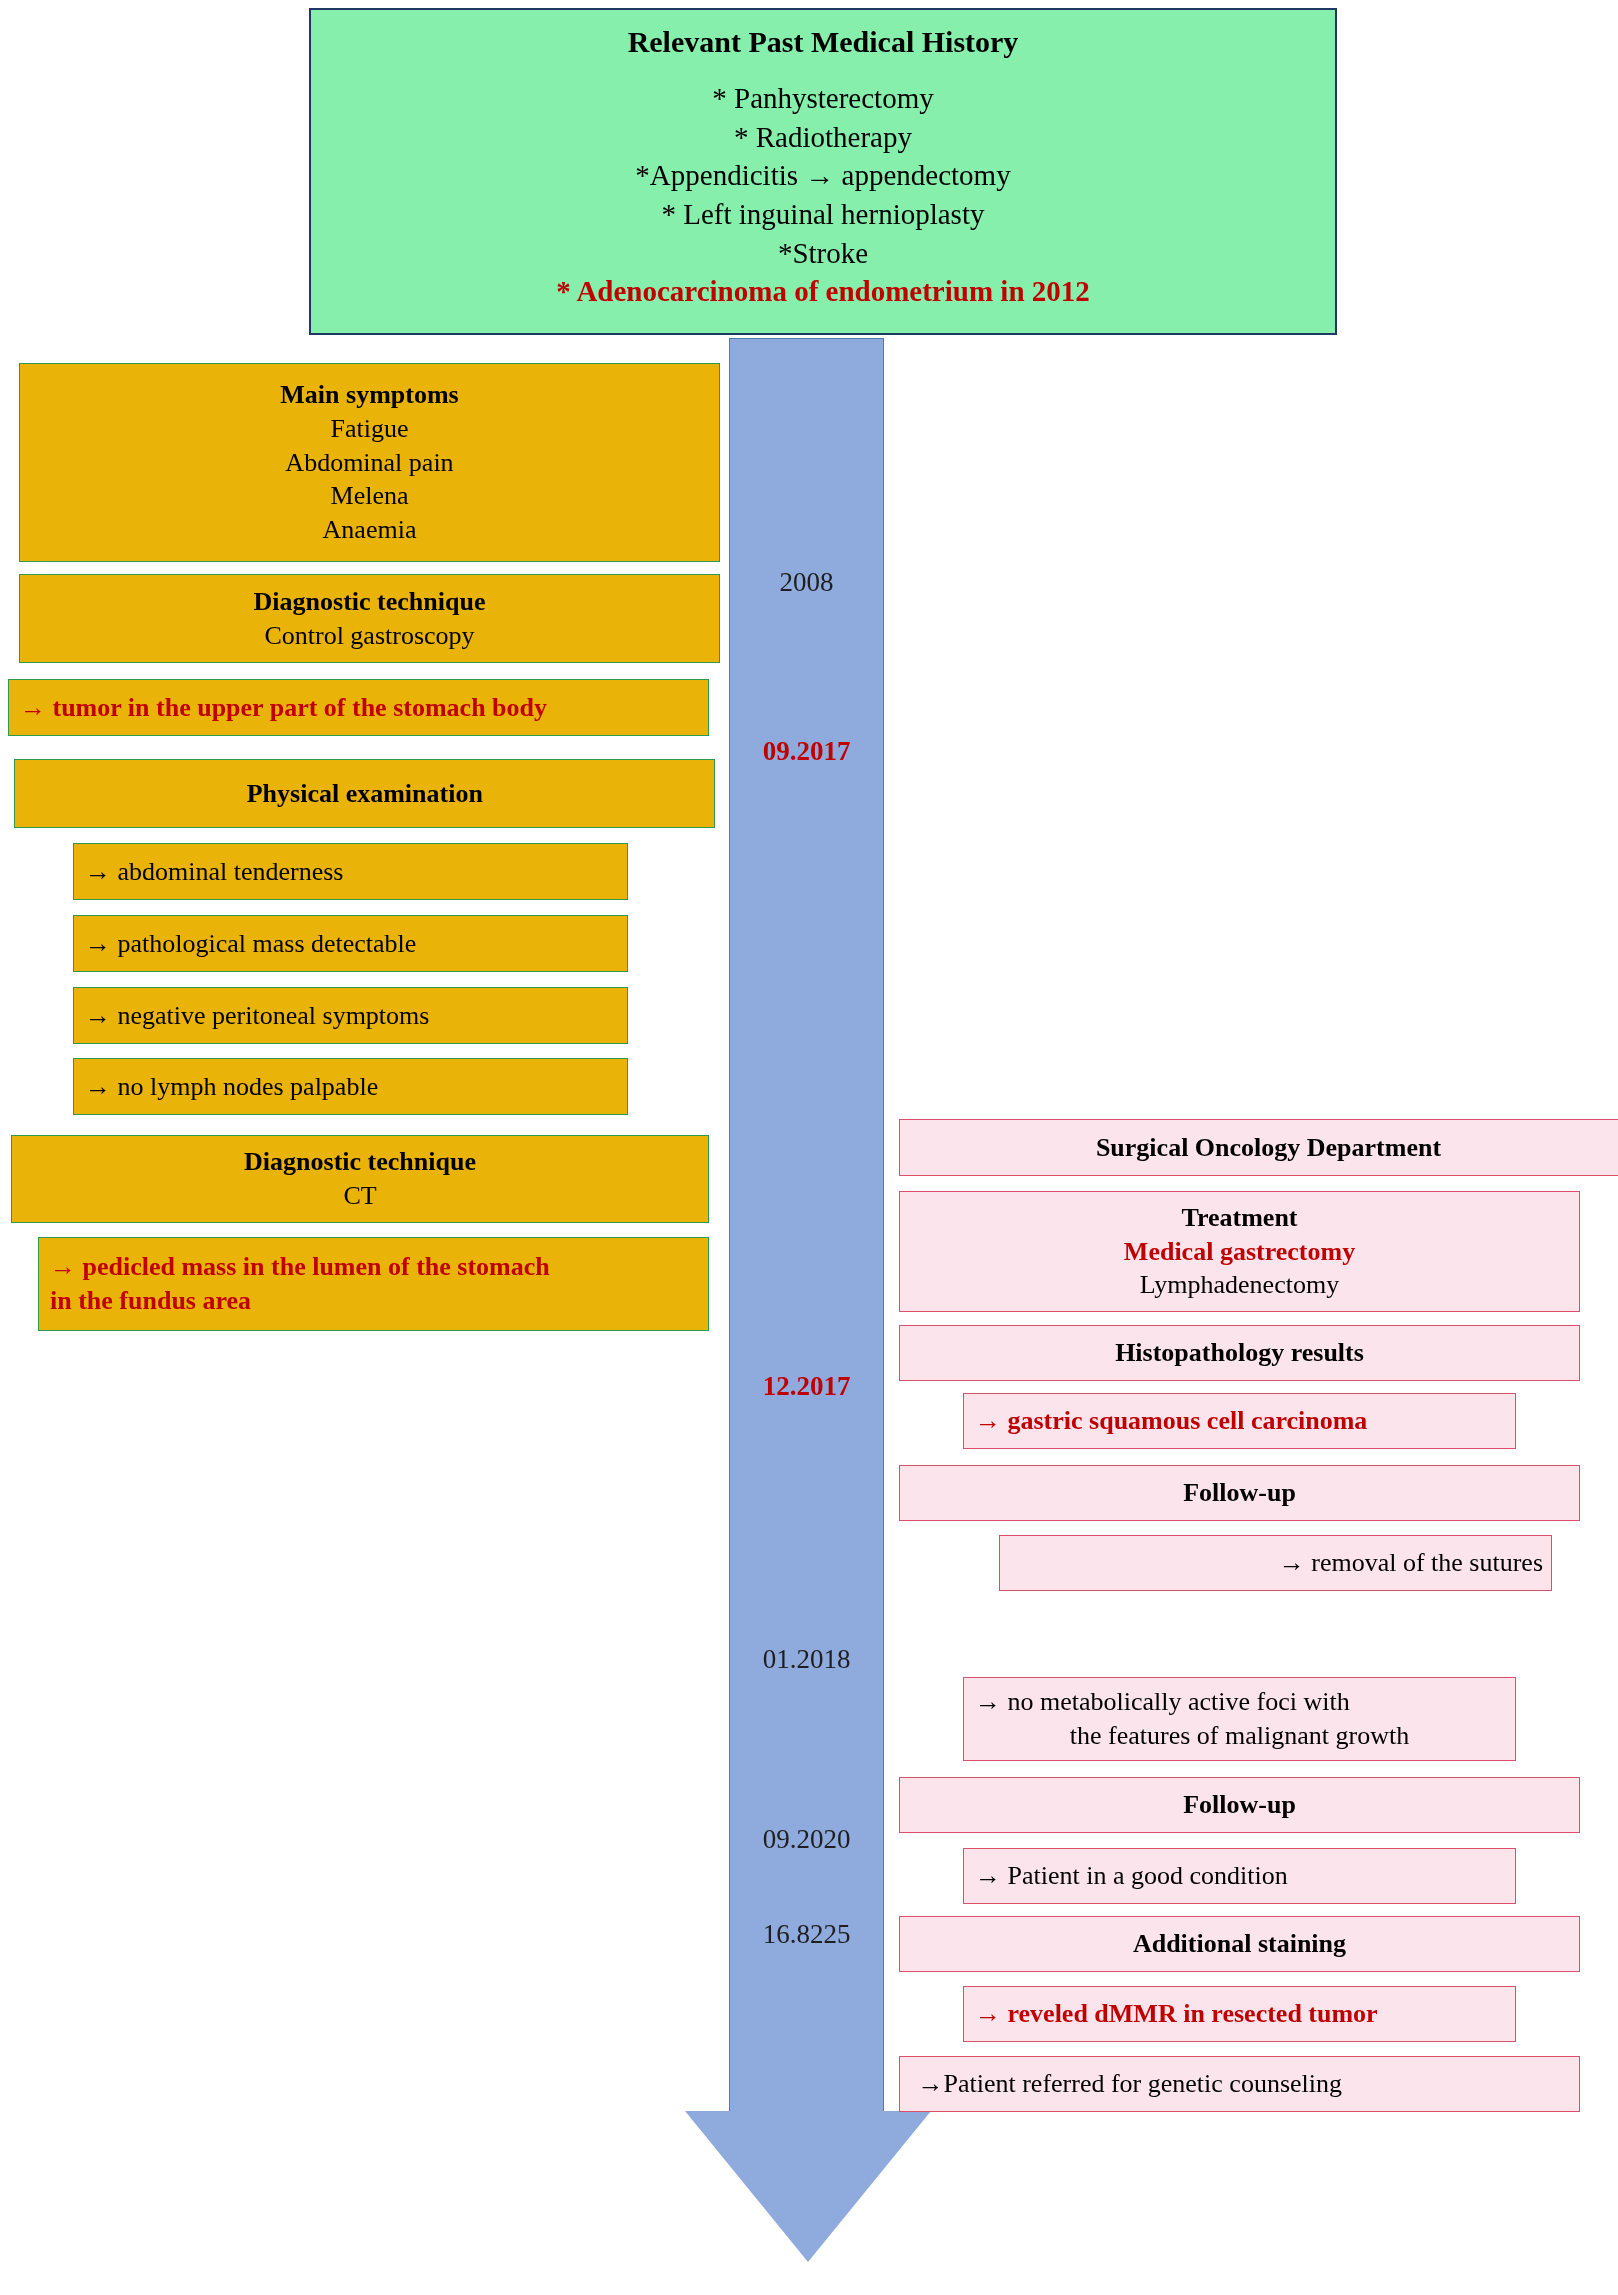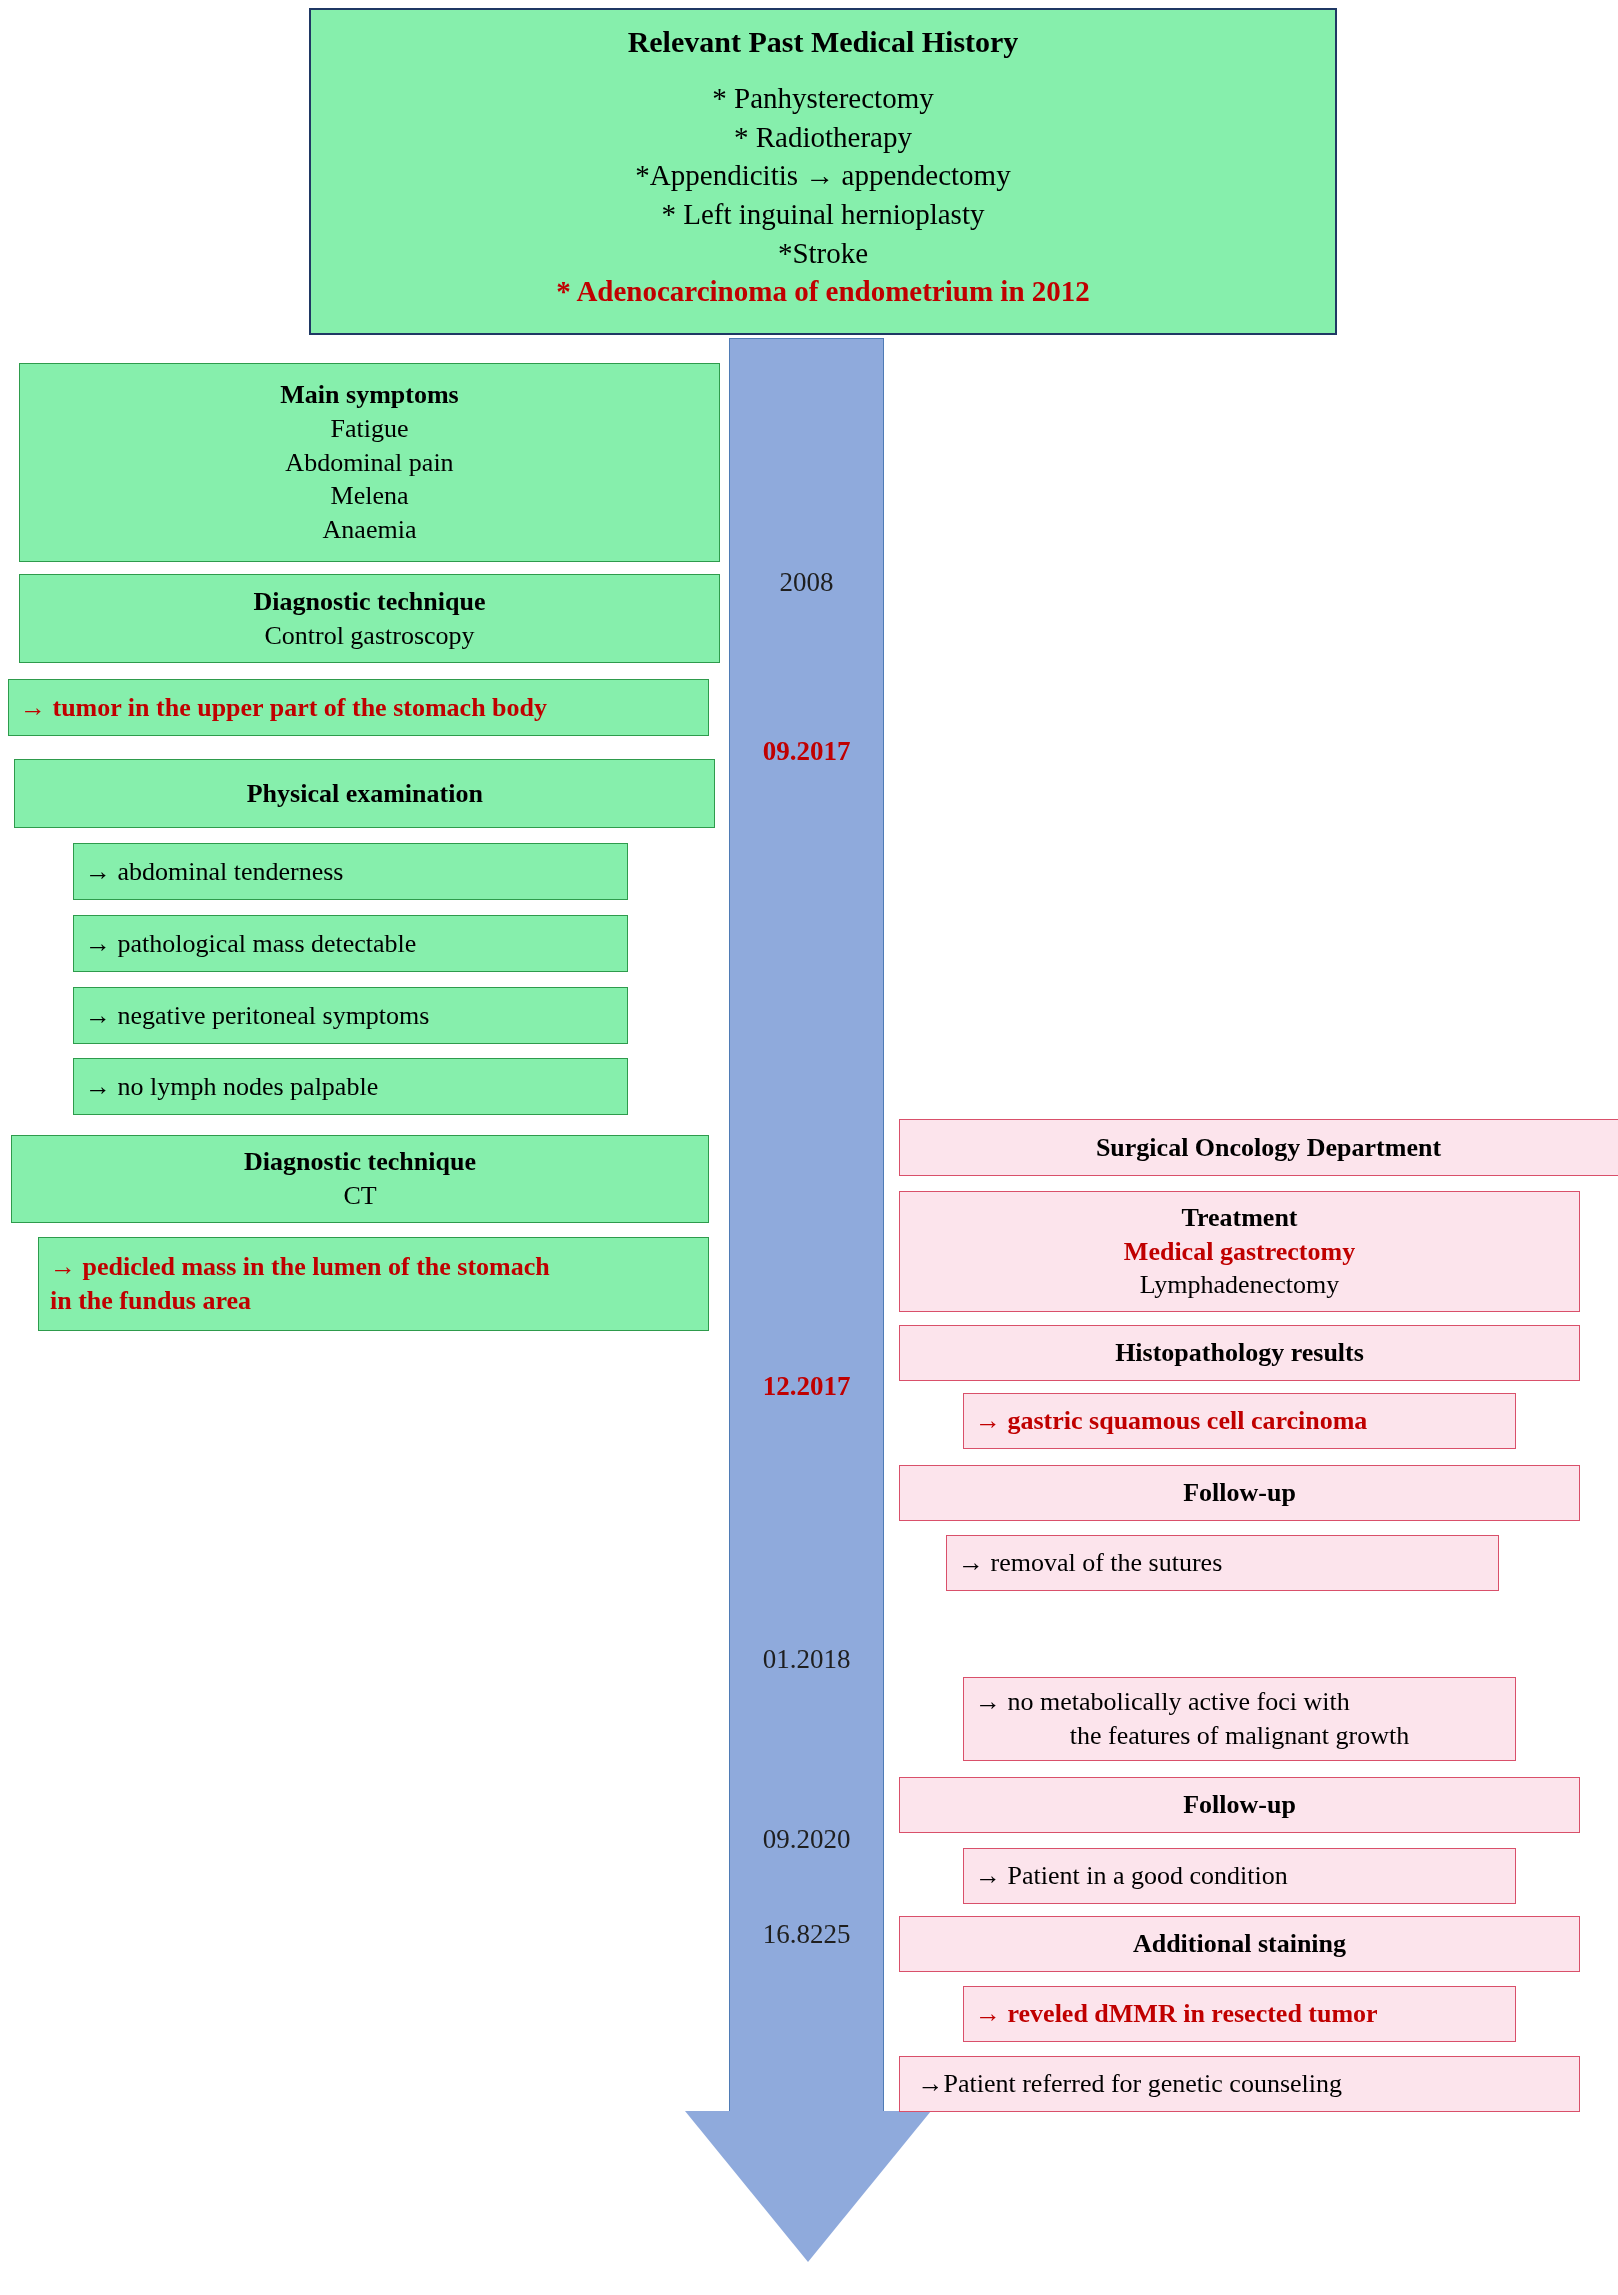--- a/index.html
+++ b/index.html
@@ -86,21 +86,21 @@
 
   
   .box {
     position: absolute;
     box-sizing: border-box;
     display: flex;
     flex-direction: column;
     justify-content: center;
   }
   .box-green {
-    background: #86efac;
+    background: #eab308;
     border: 1.6px solid #2e9b4c;
   }
   .box-pink {
     background: #fce4ec;
     border: 1.6px solid #d9506a;
   }
   .line {
     font-size: 26px;
     color: #000000;
     line-height: 1.3;
@@ -211,21 +211,21 @@
   </div>
 
   <div class="box box-pink" style="left:963px; top:1393px; width:553px; height:56px;">
     <div class="line bold red left">→ gastric squamous cell carcinoma</div>
   </div>
 
   <div class="box box-pink" style="left:899px; top:1465px; width:681px; height:56px;">
     <div class="line bold">Follow-up</div>
   </div>
 
-  <div class="box box-pink" style="left:946px; top:1535px; width:553px; height:56px;">
+  <div class="box box-pink" style="left:999px; top:1535px; width:553px; height:56px;align-items:flex-end;">
     <div class="line left">→ removal of the sutures</div>
   </div>
 
 
   <div class="box box-pink" style="left:963px; top:1677px; width:553px; height:84px;">
     <div class="line left">→ no metabolically active foci with</div>
     <div class="line">the features of malignant growth</div>
   </div>
 
   <div class="box box-pink" style="left:899px; top:1777px; width:681px; height:56px;">

